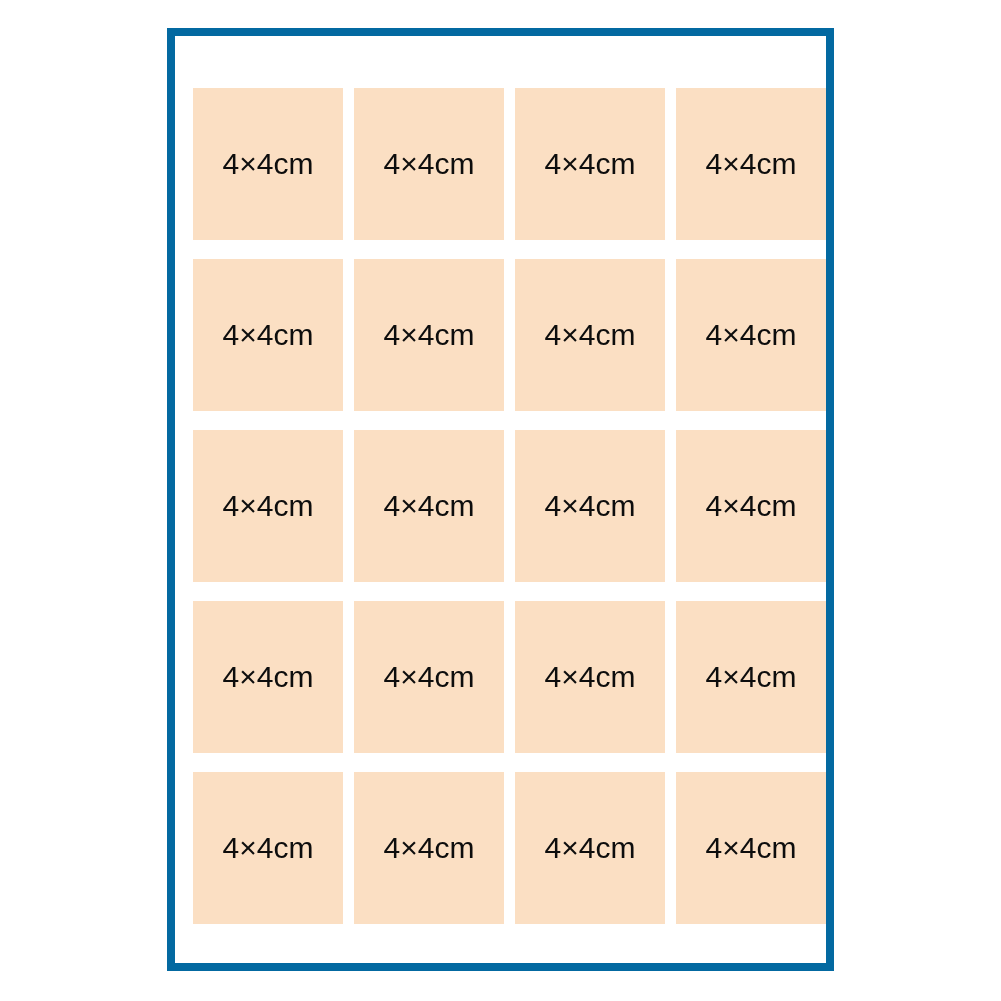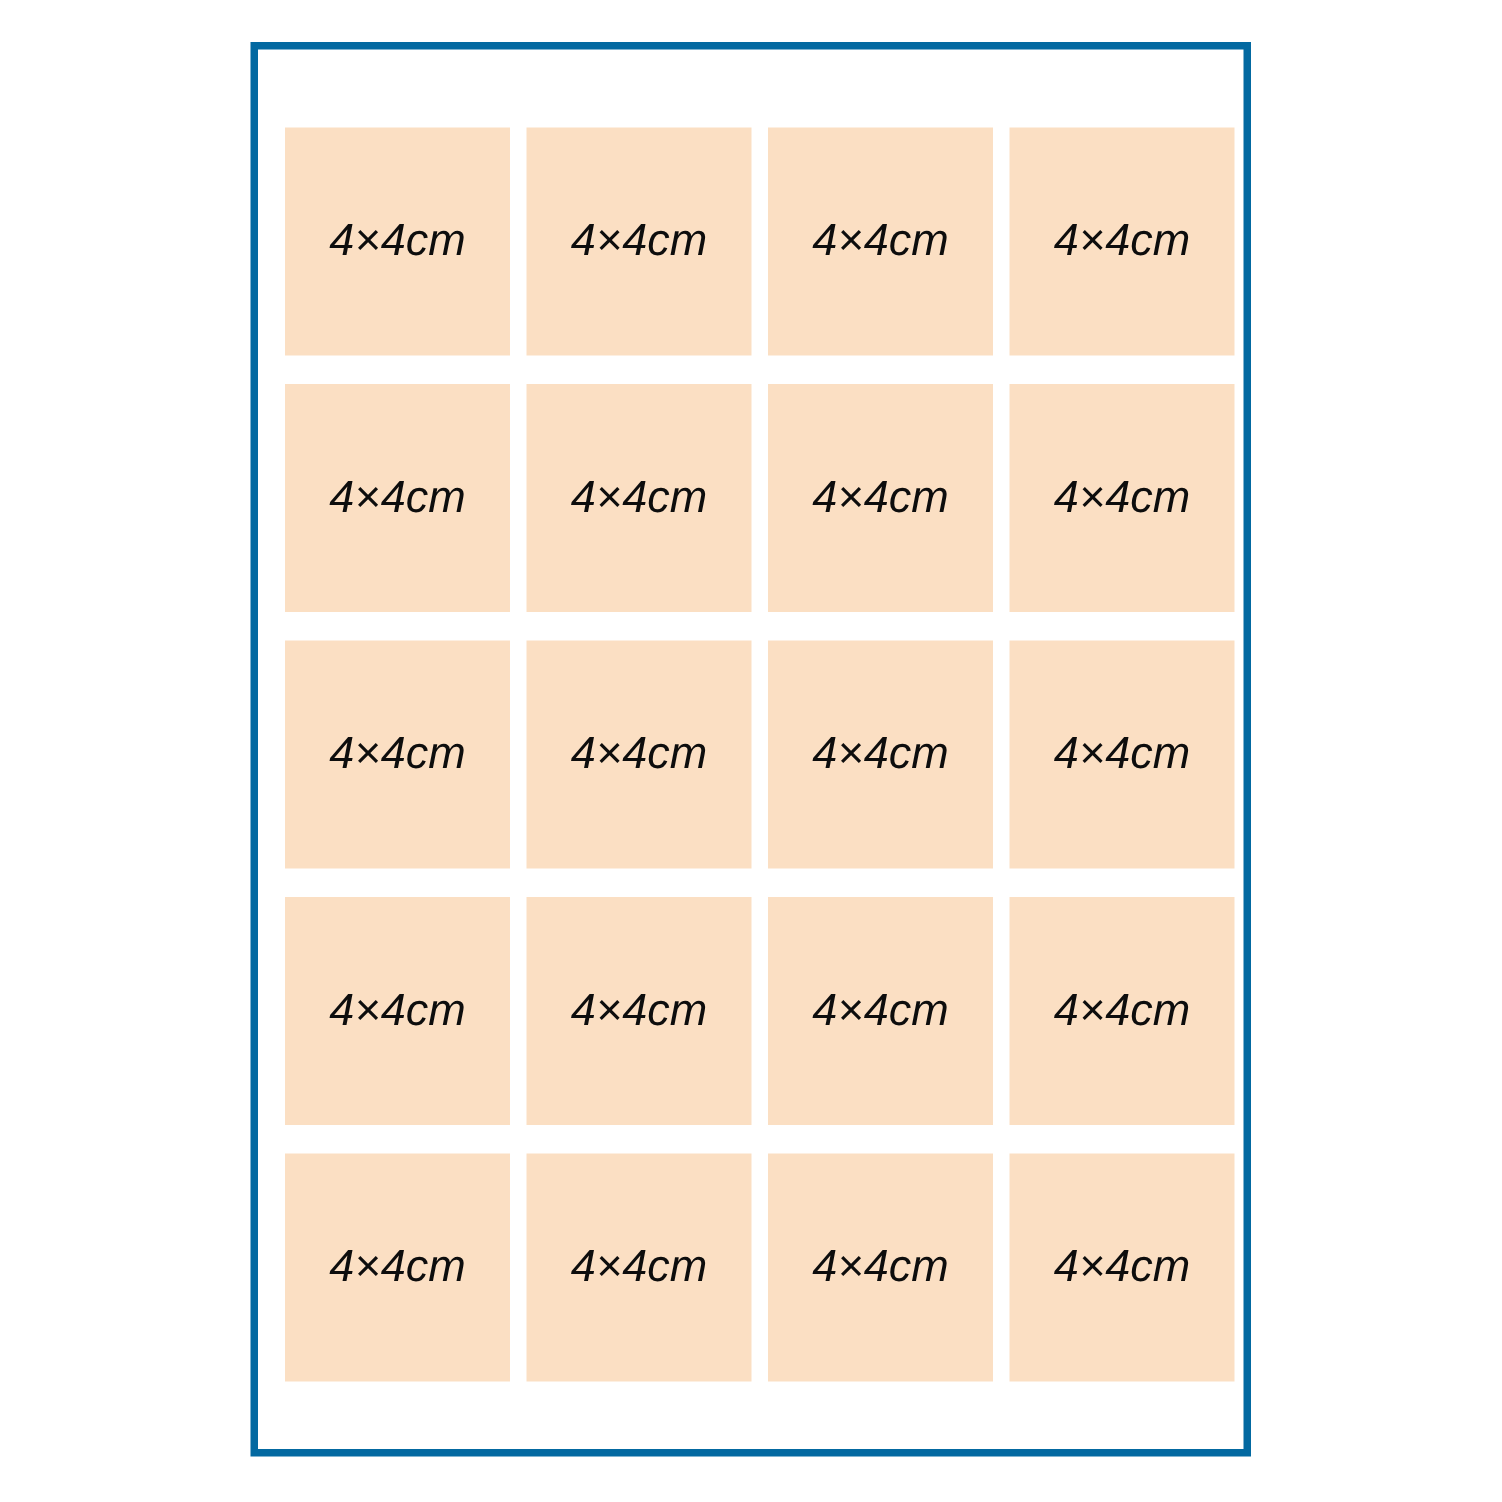--- a/index.html
+++ b/index.html
@@ -16,23 +16,22 @@
   }
 
   
   #sheet-frame {
     position: absolute;
     left: 167px;
     top: 28px;
     width: 667px;
     height: 943px;
     box-sizing: border-box;
-    border: 5px solid #0369a1;
+    border: 8px solid #0369a1;
     background: #ffffff;
-    font-style: italic;
   }
 
   
   #swatch-grid {
     position: absolute;
     left: 18px;
     top: 52px;
     width: 633px;
     height: 838px;
     display: grid;

